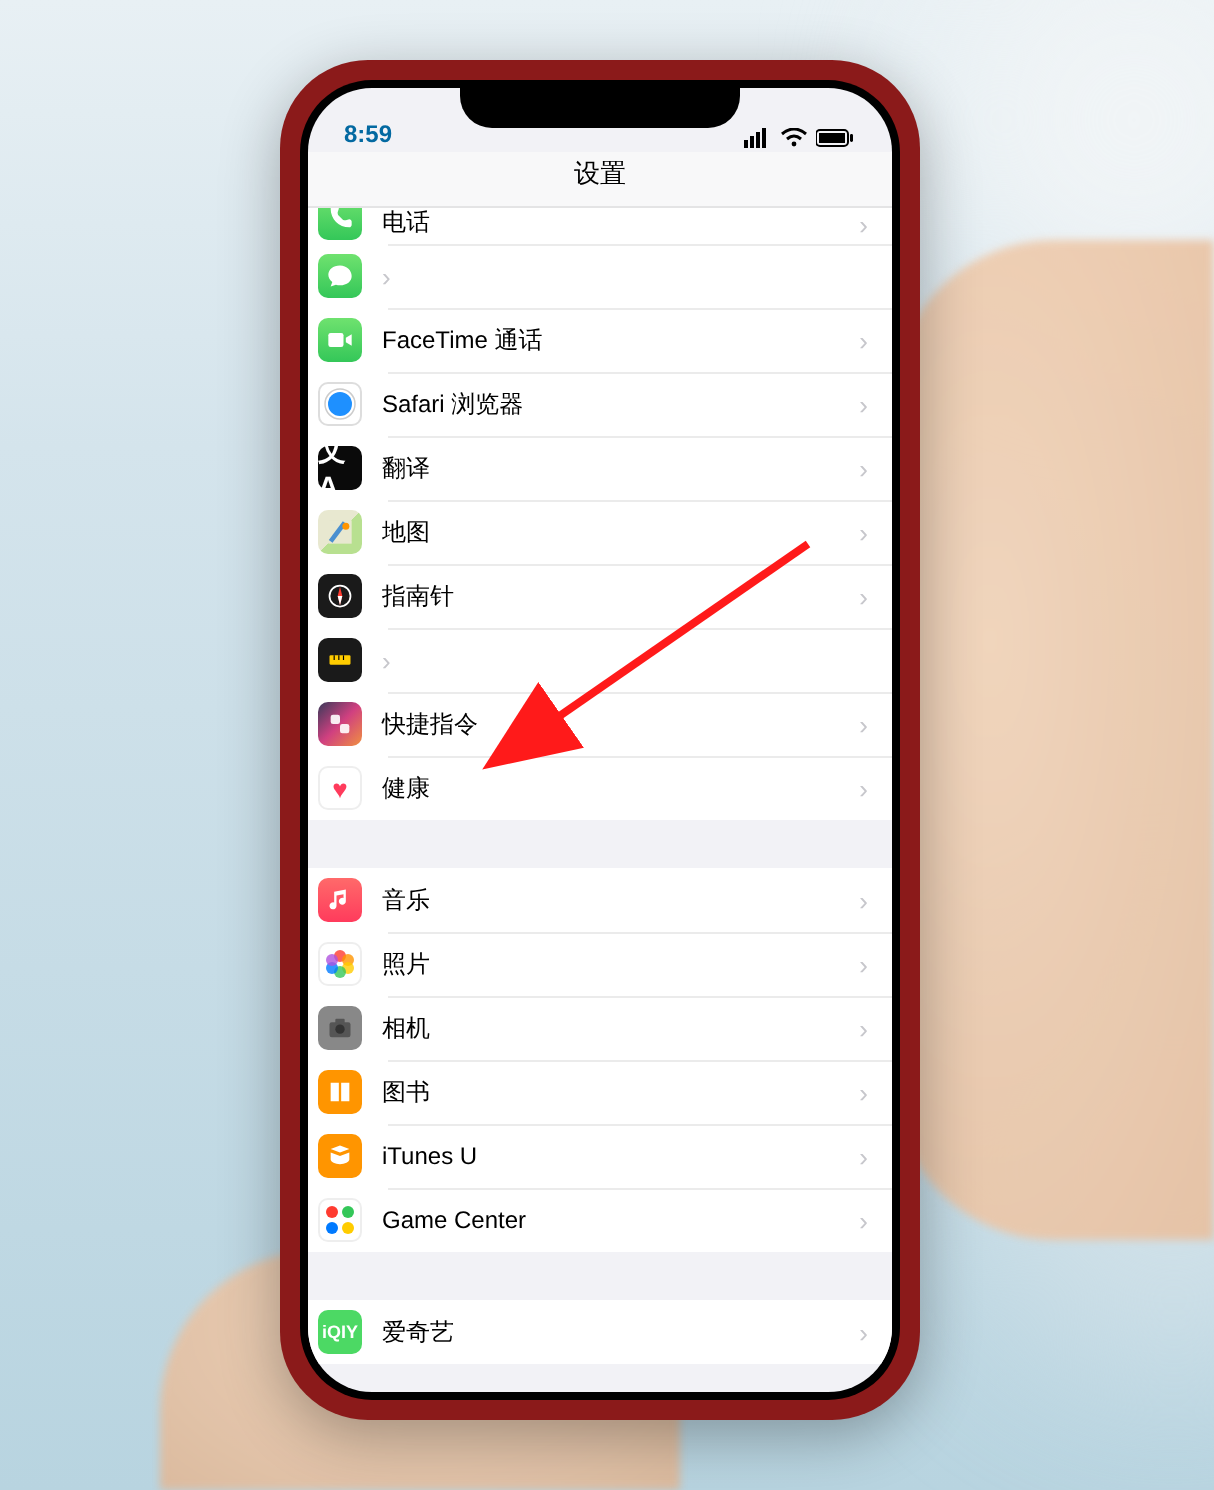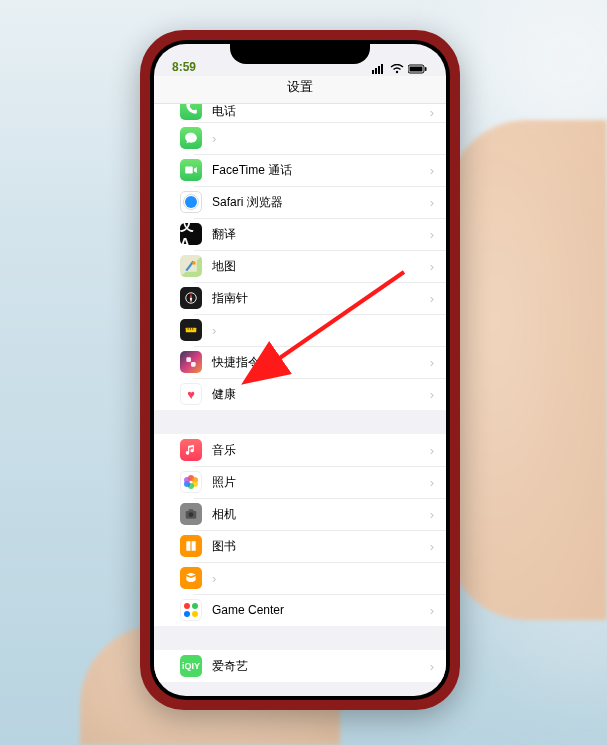--- a/index.html
+++ b/index.html
@@ -83,21 +83,21 @@
     z-index: 10;
   }
   .statusbar {
     height: 32px;
     display: flex;
     justify-content: space-between;
     align-items: flex-end;
     padding: 0 18px 2px 18px;
     font-size: 12px;
     font-weight: 600;
-    color: #4d7c0f;
+    color: #0369a1;
   }
   .status-right { display:flex; gap:4px; align-items:center; }
   .signal, .wifi, .battery { display:inline-block; }
   .signal svg, .wifi svg, .battery svg { display:block; }
 
   .navbar {
     height: 28px;
     text-align: center;
     font-size: 13px;
     font-weight: 500;
@@ -112,21 +112,21 @@
     overflow: hidden;
   }
   .group {
     background: #fff;
     margin-bottom: 24px;
   }
   .row {
     display: flex;
     align-items: center;
     height: 32px;
-    padding: 0 12px 0 26px;
+    padding: 0 12px 0 5px;
     position: relative;
   }
   .row + .row::before {
     content: "";
     position: absolute;
     left: 40px; right: 0; top: 0;
     height: 1px;
     background: rgba(0,0,0,0.08);
   }
   .app-icon {
@@ -370,20 +370,21 @@
               </div>
               <div class="row-label">图书</div>
               <div class="chevron">›</div>
             </div>
             <div class="row">
               <div class="app-icon ic-itunesu">
                 <svg width="14" height="14" viewBox="0 0 24 24">
                   <path fill="#fff" d="M4 6l8-3 8 3-8 3-8-3zm0 3v6c0 2 4 4 8 4s8-2 8-4V9l-8 3-8-3z"></path>
                 </svg>
               </div>
+              <div class="row-label">iTunes U</div>
               <div class="chevron">›</div>
             </div>
             <div class="row">
               <div class="app-icon ic-gc">
                 <div class="gc-dots">
                   <span style="background:#ff3b30"></span>
                   <span style="background:#34c759"></span>
                   <span style="background:#007aff"></span>
                   <span style="background:#ffcc00"></span>
                 </div>

